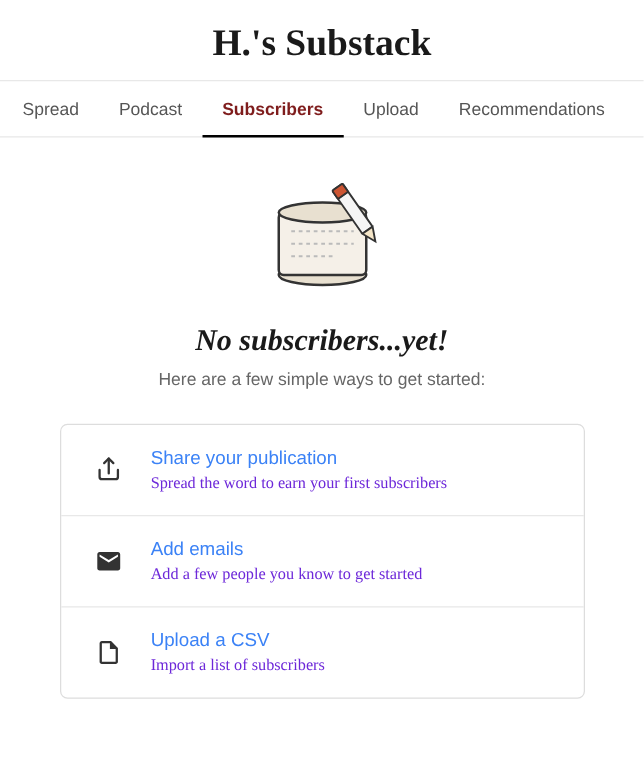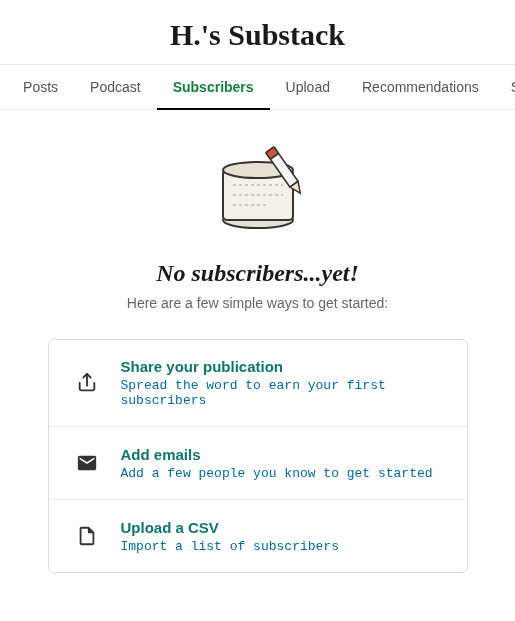--- a/index.html
+++ b/index.html
@@ -46,21 +46,21 @@
       color: #555;
       cursor: pointer;
       text-decoration: none;
       font-family: -apple-system, BlinkMacSystemFont, 'Segoe UI', sans-serif;
       position: relative;
       white-space: nowrap;
     }
 
     .nav-item.active {
       font-weight: 700;
-      color: #15803d;
+      color: #7f1d1d;
     }
 
     .nav-item.active::after {
       content: '';
       position: absolute;
       bottom: -1px;
       left: 0;
       right: 0;
       height: 2px;
       background: #000;
@@ -134,42 +134,42 @@
       height: 22px;
     }
 
     .action-text-block {
       display: flex;
       flex-direction: column;
     }
 
     .action-title {
       font-size: 15px;
-      font-weight: 700;
-      color: #0f766e;
+      font-weight: 400;
+      color: #3b82f6;
       font-family: -apple-system, BlinkMacSystemFont, 'Segoe UI', sans-serif;
       margin-bottom: 3px;
     }
 
     .action-desc {
       font-size: 13px;
-      color: #0369a1;
-      font-family: Liberation Mono, monospace;
+      color: #6d28d9;
+      font-family: Liberation Serif, serif;
     }
   </style>
 </head>
 <body>
 
 <div class="site-header">
   <span class="site-title">H.'s Substack</span>
 </div>
 
 <nav class="nav-bar">
   <a class="nav-item">Home</a>
-  <a class="nav-item">Posts</a>
+  <a class="nav-item">Spread</a>
   <a class="nav-item">Podcast</a>
   <a class="nav-item active">Subscribers</a>
   <a class="nav-item">Upload</a>
   <a class="nav-item">Recommendations</a>
   <a class="nav-item">Settings</a>
 </nav>
 
 <div class="main-content">
 
   <div class="illustration">

